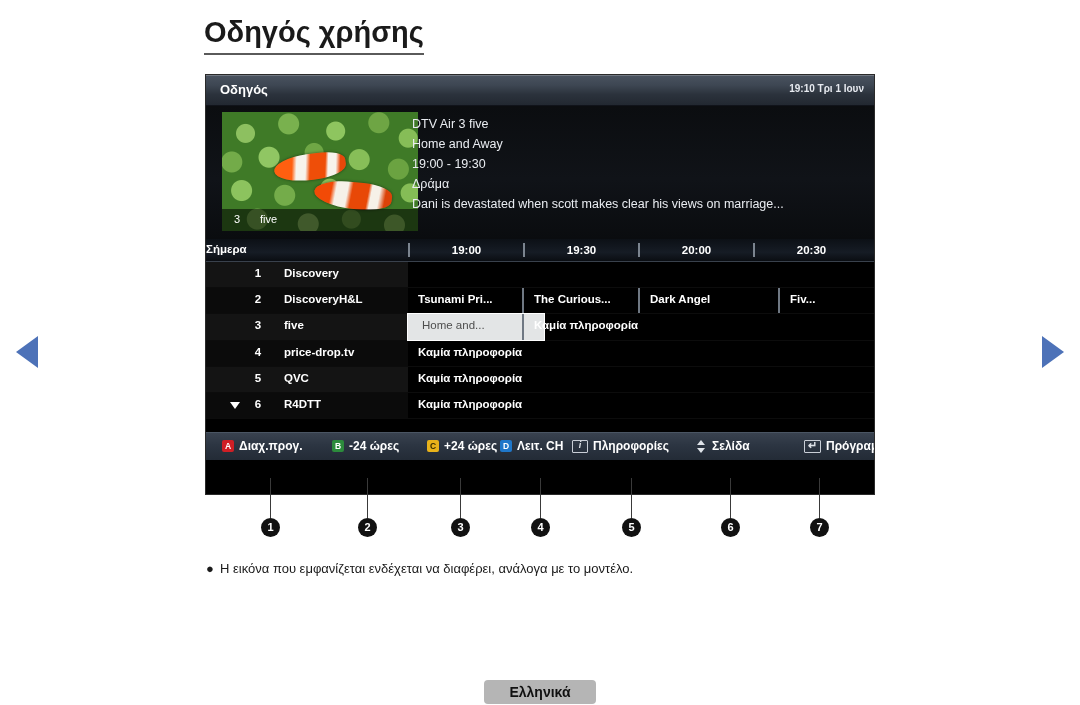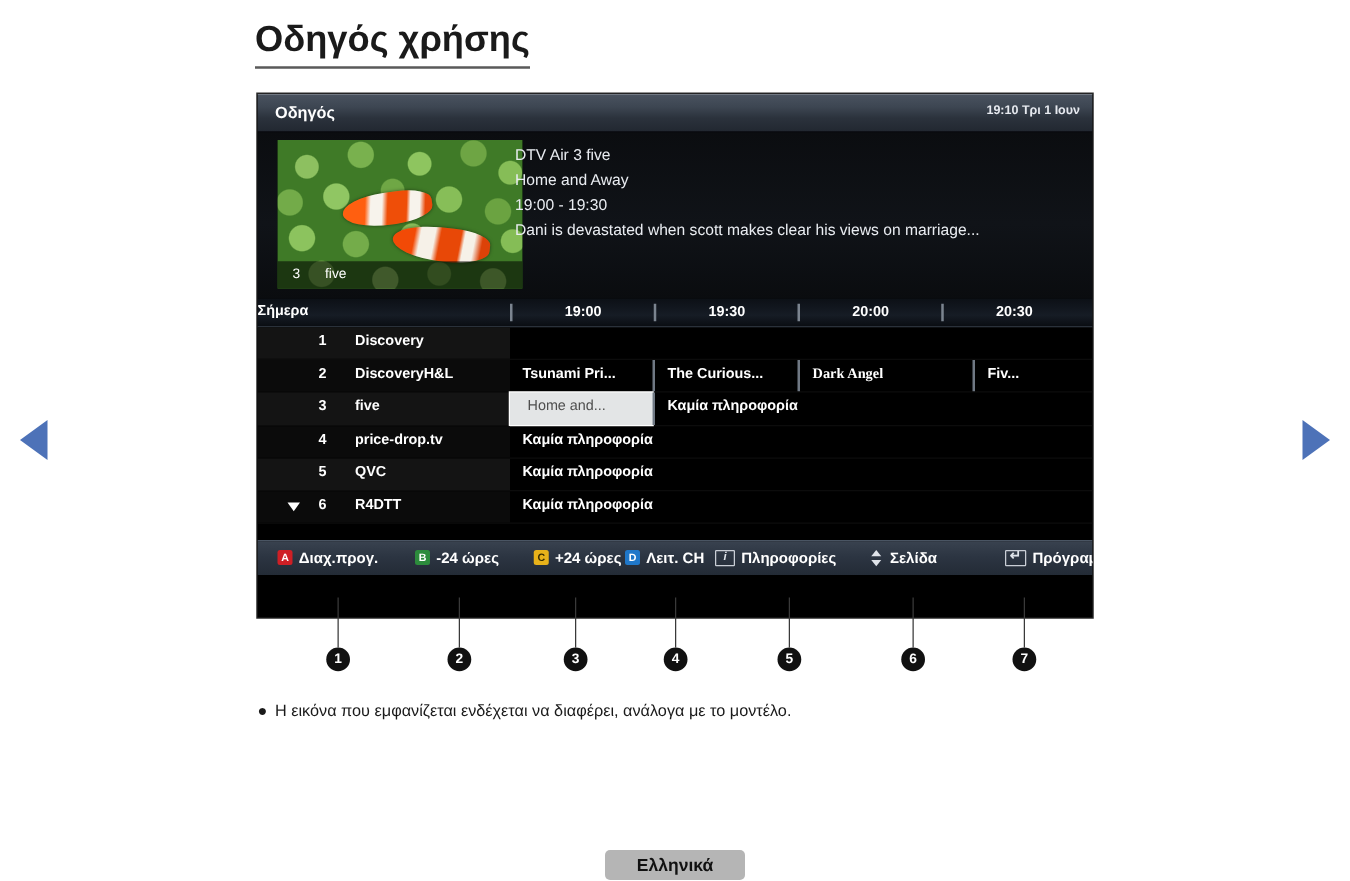--- a/index.html
+++ b/index.html
@@ -477,20 +477,21 @@
       <div class="fish2"></div>
       <div id="thumb-bar">
         <span id="thumb-ch-num">3</span>
         <span id="thumb-ch-name">five</span>
       </div>
     </div>
     <div id="preview-info">
       <div class="line">DTV Air 3 five</div>
       <div class="line">Home and Away</div>
       <div class="line">19:00 - 19:30</div>
+      <div class="line">Δράμα</div>
       <div class="line">Dani is devastated when scott makes clear his views on marriage...</div>
     </div>
   </div>
 
 
   <div id="time-header">
     <div class="today">Σήμερα</div>
     <div class="slot" style="left:202px">19:00</div>
     <div class="slot" style="left:317px">19:30</div>
     <div class="slot" style="left:432px">20:00</div>
@@ -509,35 +510,35 @@
           <div class="ch-num">2</div>
           <div class="ch-name">DiscoveryH&amp;L</div>
         </div>
         <div class="prog-area">
           <div class="prog" style="left: 0px; width: 114px;">
             <span class="ptext">Tsunami Pri...</span>
           </div>
           <div class="prog" style="left: 114px; width: 96px;">
             <span class="ptext">The Curious...</span>
           </div>
-          <div class="prog" style="left: 230px; width: 160px; font-family: Liberation Serif, serif;">
+          <div class="prog" style="left: 230px; width: 160px;">
             <span class="ptext">Dark Angel</span>
           </div>
           <div class="prog" style="left: 370px; width: 96px;">
             <span class="ptext">Fiv...</span>
           </div>
         </div>
       </div>
       <div class="grid-row">
         <div class="ch-left">
           <div class="ch-num">3</div>
           <div class="ch-name">five</div>
         </div>
         <div class="prog-area">
-          <div class="prog selected" style="left: 0px; width: 114px;">
+          <div class="prog selected" style="left: 0px; width: 136px;">
             <span class="ptext">Home and...</span>
           </div>
           <div class="prog" style="left: 114px; width: 352px;">
             <span class="ptext">Καμία πληροφορία</span>
           </div>
         </div>
       </div>
       <div class="grid-row alt">
         <div class="ch-left">
           <div class="ch-num">4</div>

